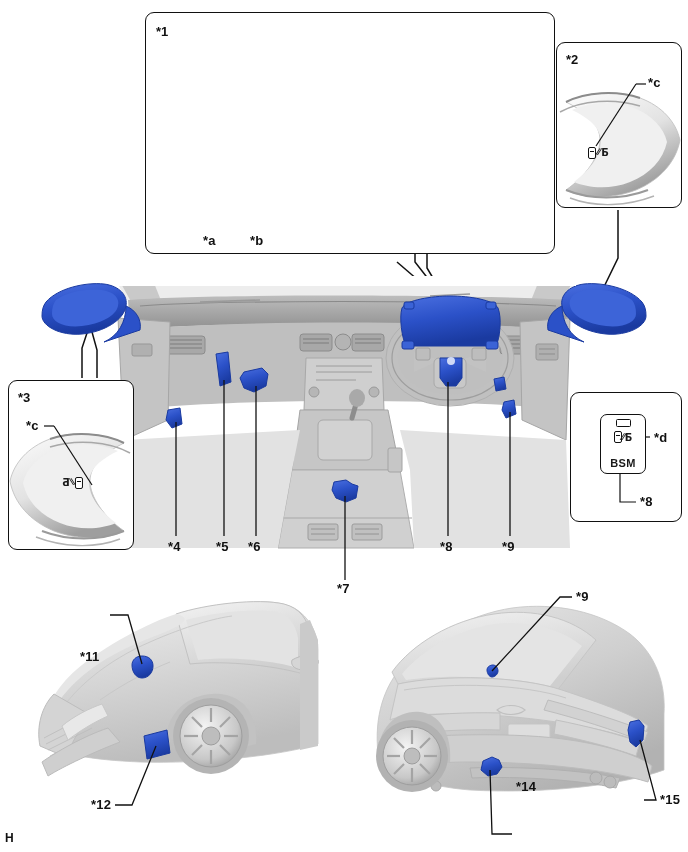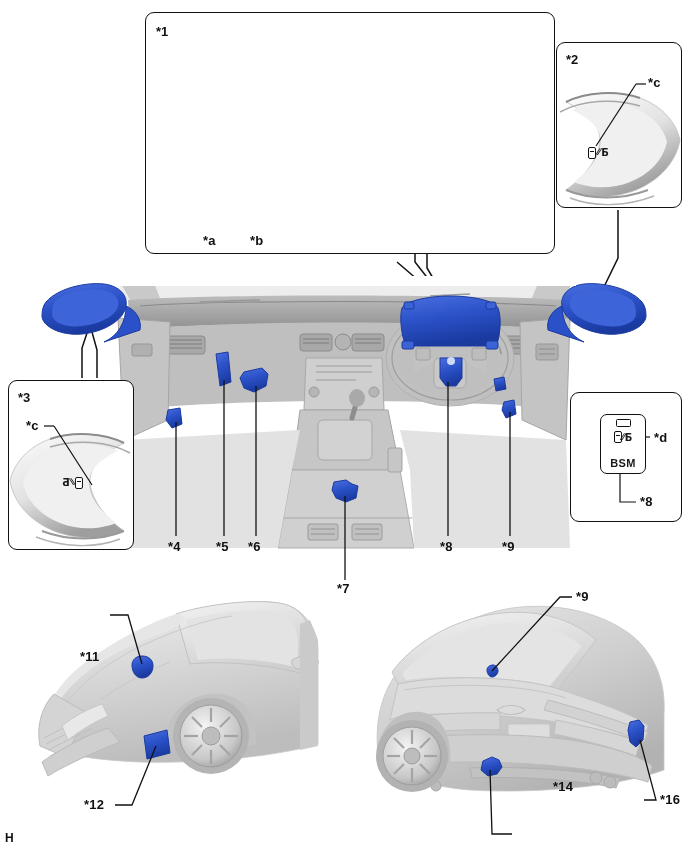--- a/index.html
+++ b/index.html
@@ -480,21 +480,21 @@
   <div class="lbl" style="left:640px;top:495px;">*8</div>
 
   <div class="lbl" style="left:168px;top:540px;">*4</div>
   <div class="lbl" style="left:216px;top:540px;">*5</div>
   <div class="lbl" style="left:248px;top:540px;">*6</div>
   <div class="lbl" style="left:337px;top:582px;">*7</div>
   <div class="lbl" style="left:440px;top:540px;">*8</div>
   <div class="lbl" style="left:502px;top:540px;">*9</div>
 
   <div class="lbl" style="left:80px;top:608px;margin-top:42px;">*11</div>
-  <div class="lbl" style="left:84px;top:798px;">*12</div>
+  <div class="lbl" style="left:91px;top:798px;">*12</div>
   <div class="lbl" style="left:576px;top:590px;">*9</div>
-  <div class="lbl" style="left:516px;top:780px;margin-left:37px;">*14</div>
-  <div class="lbl" style="left:660px;top:793px;">*16</div>
+  <div class="lbl" style="left:516px;top:780px;">*14</div>
+  <div class="lbl" style="left:660px;top:793px;">*15</div>
 
   <div class="corner-mark">H</div>
 
   <span class="sr">Blind Spot Monitor (BSM) Component Location Diagram</span>
 </div>
 
 </body></html>

